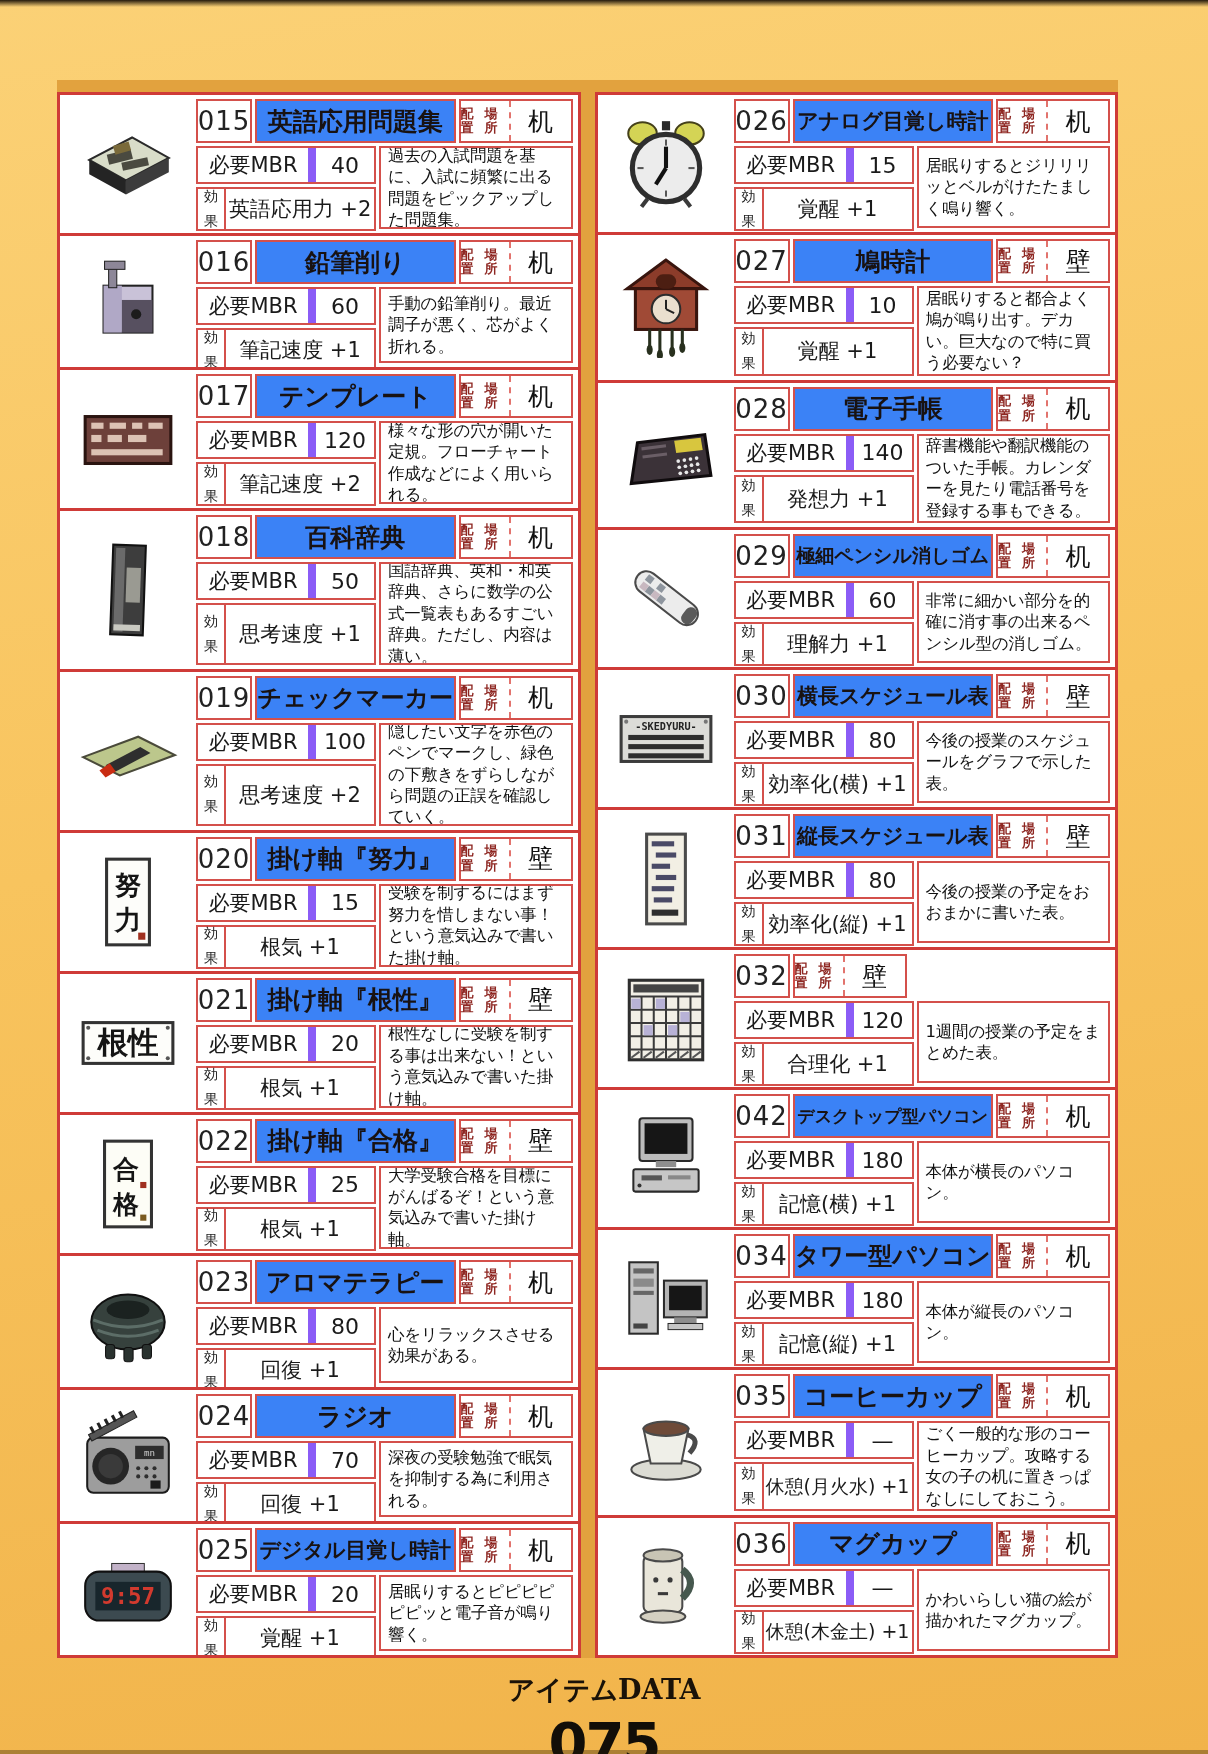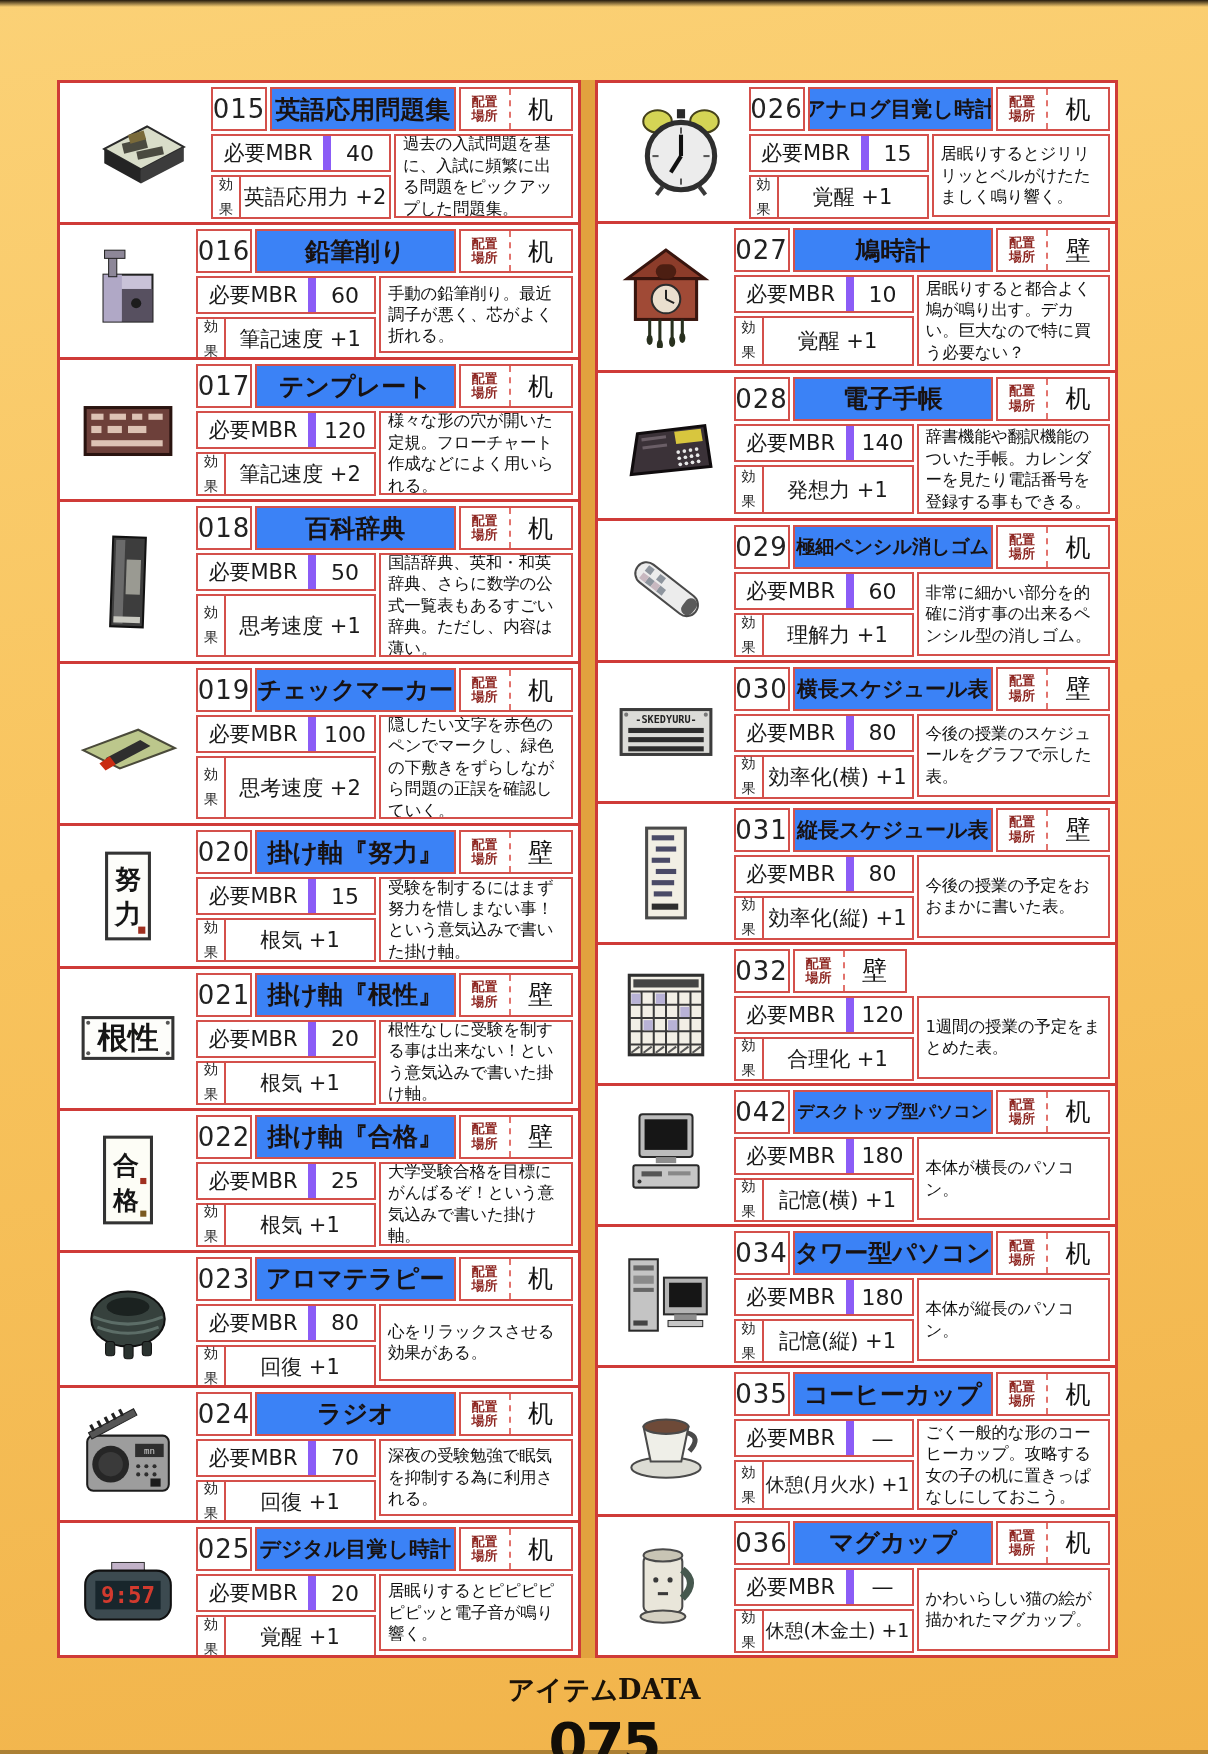--- a/index.html
+++ b/index.html
@@ -9,34 +9,34 @@
   .scan-edge-top{position:absolute;top:0;left:0;width:100%;height:7px;
         background:linear-gradient(#241a0c,rgba(120,90,40,0));}
   .scan-edge-bottom{position:absolute;bottom:0;left:0;width:100%;height:4px;background:rgba(40,28,10,.35);}
 
   .columns{position:absolute;left:57px;top:80px;width:1061px;height:1578px;
         display:flex;gap:14px;background:#e2a23e;}
   .column{flex:1 1 0;display:flex;flex-direction:column;min-width:0;}
 
   .card{display:flex;flex:1 1 auto;min-height:0;overflow:hidden;background:#fff;
         border:3px solid #cf3b38;margin-top:-3px;box-sizing:border-box;}
-  .card:first-child{margin-top:0;padding-left:15px;}
+  .card:first-child{margin-top:12px;}
   .icon-cell{width:136px;flex:none;display:flex;align-items:center;justify-content:center;}
   .icon{display:block;width:102px;height:102px;}
   .icon svg{width:102px;height:102px;display:block;}
 
   .tbl{flex:1;display:flex;flex-direction:column;gap:3px;padding:4px 5px 4px 0;min-width:0;}
   .box{border:2px solid #d4504b;background:#fff;box-sizing:border-box;min-width:0;}
   .hdr{display:flex;gap:3px;height:44px;flex:none;}
   .num{width:56px;flex:none;display:flex;align-items:center;justify-content:center;
        font-size:26px;letter-spacing:1px;color:#222;}
   .title{flex:1;background:#3b82f6;display:flex;align-items:center;justify-content:center;
        font-weight:bold;font-size:25px;white-space:nowrap;overflow:hidden;color:#181212;}
   .place{width:114px;flex:none;display:flex;}
-  .badge{width:48px;flex:none;display:flex;flex-direction:column;align-items:center;justify-content:center;
+  .badge{width:48px;flex:none;display:flex;flex-direction:row;align-items:center;justify-content:center;
        font-size:13px;font-weight:bold;color:#8e2722;line-height:1.1;border-right:2px dashed #e2736d;}
   .loc{flex:1;display:flex;align-items:center;justify-content:center;font-size:25px;font-weight:500;color:#111;}
 
   .bdy{flex:1;display:flex;gap:3px;min-height:0;}
   .leftcells{width:180px;flex:none;display:flex;flex-direction:column;gap:3px;min-height:0;}
   .mbr{height:38px;flex:none;display:flex;}
   .mbr .lbl{flex:1;display:flex;align-items:center;justify-content:center;font-size:21px;
        border-right:8px solid #8b5cf6;}
   .mbr .val{width:58px;flex:none;display:flex;align-items:center;justify-content:center;font-size:22px;}
   .eff{flex:1;display:flex;min-height:44px;}

